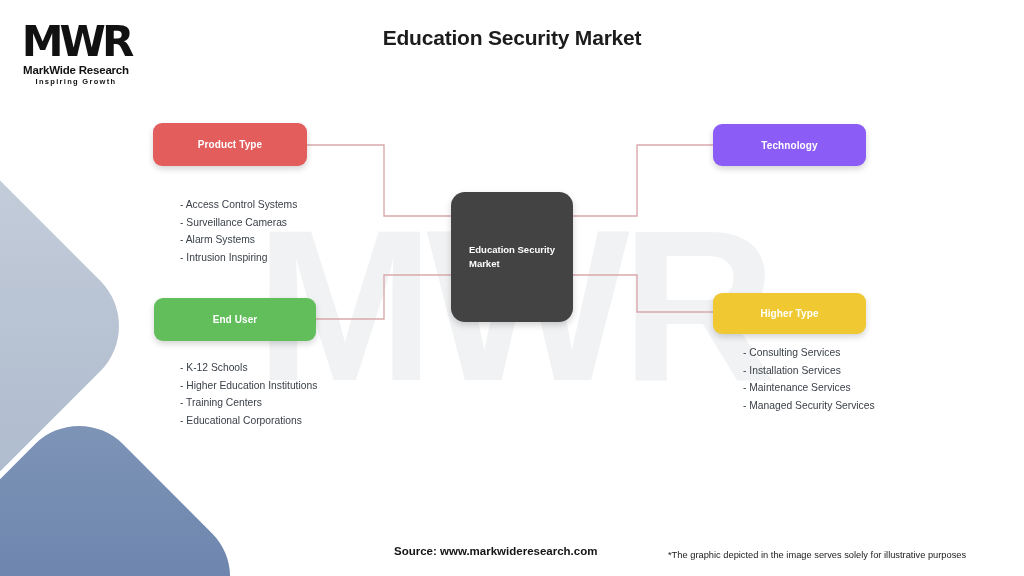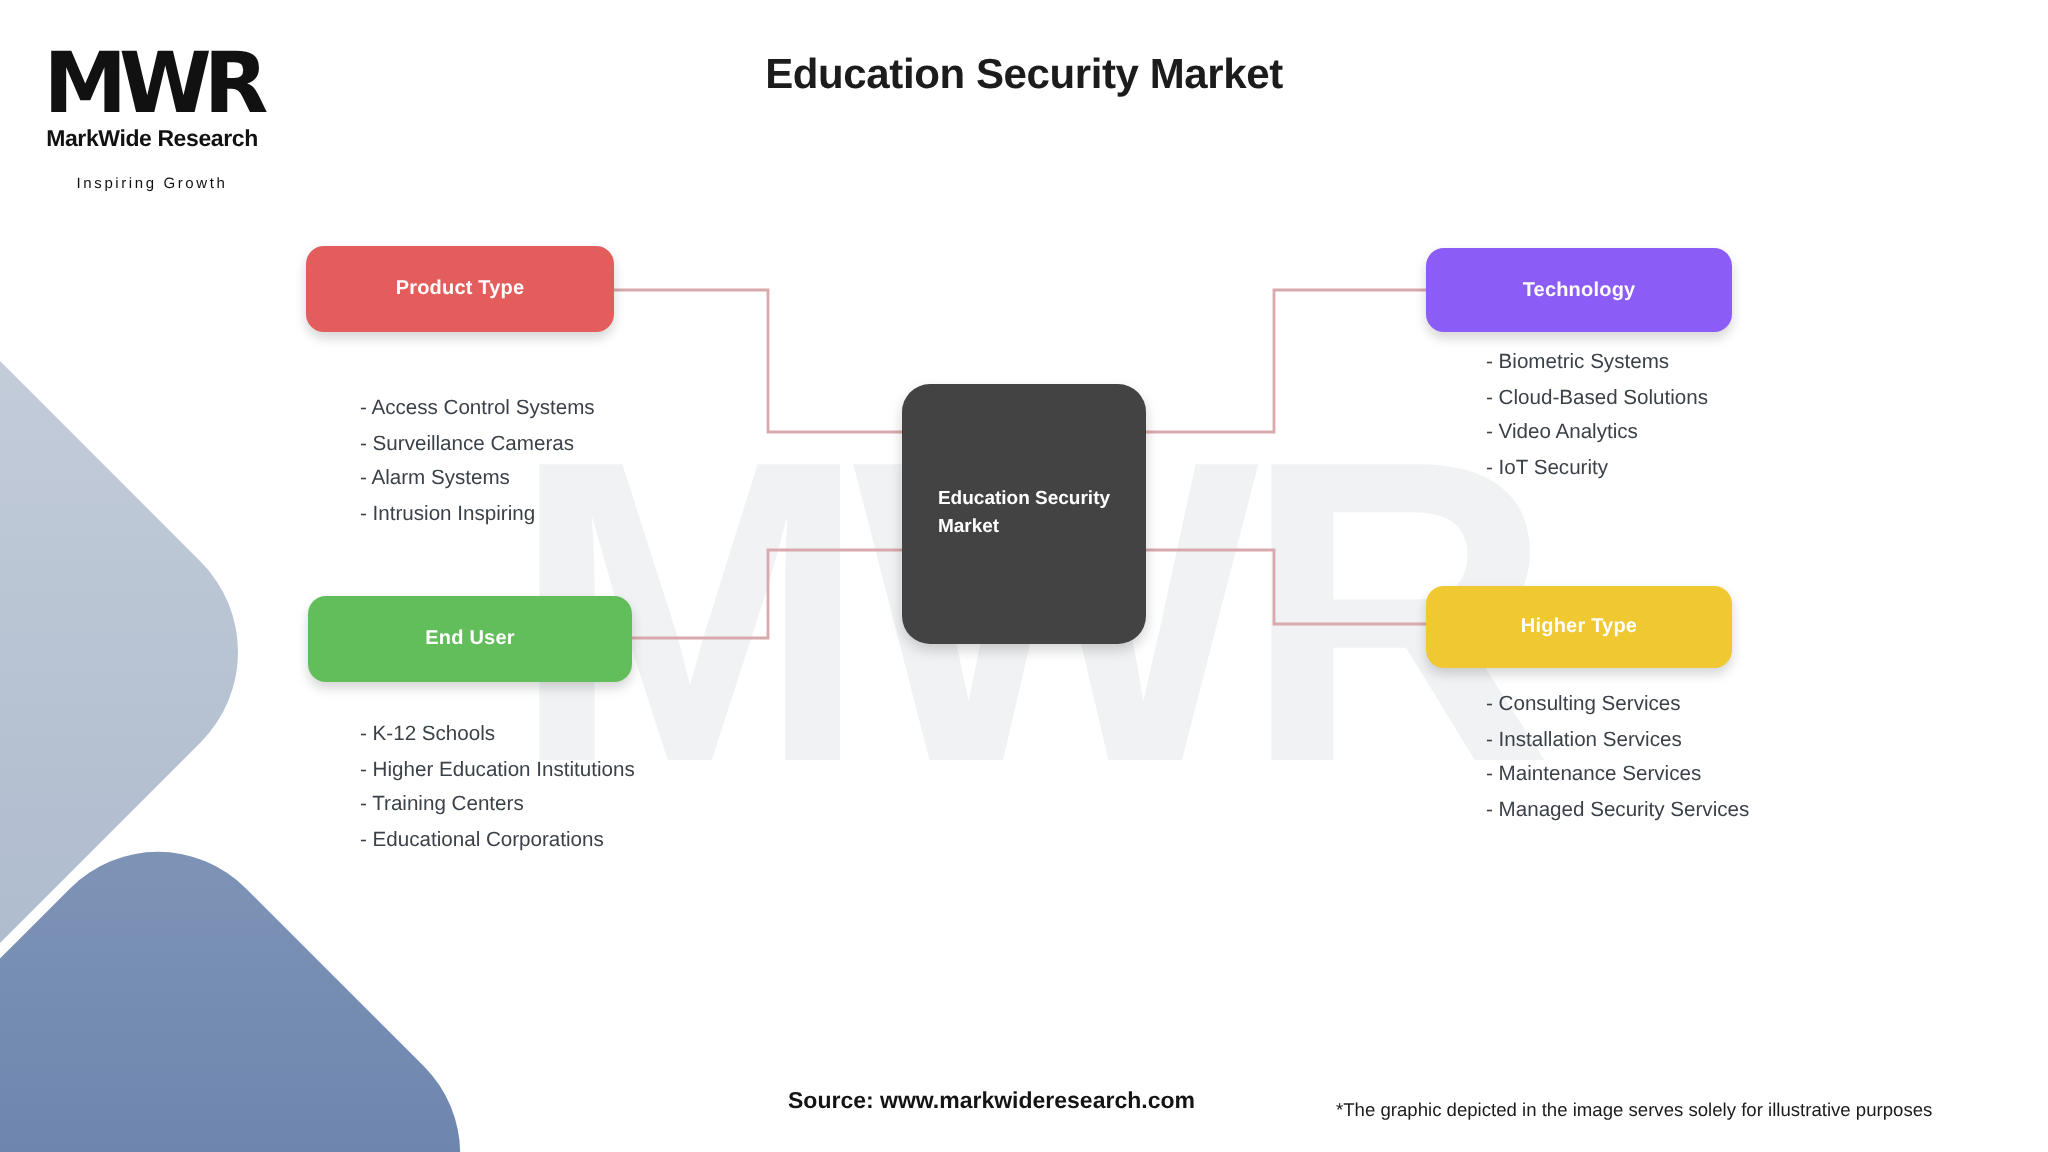--- a/index.html
+++ b/index.html
@@ -80,23 +80,23 @@
     font-family: "DejaVu Sans", sans-serif;
   }
   .logo-name {
     margin-top: 2px;
     font-size: 11.5px;
     font-weight: bold;
     letter-spacing: -0.2px;
     color: #111111;
   }
   .logo-tag {
-    margin-top: 11px;
+    margin-top: 1px;
     font-size: 7.5px;
-    font-weight: normal;
+    font-weight: bold;
     letter-spacing: 1.3px;
     color: #111111;
   }
 
   
   .title {
     position: absolute;
     left: 262px;
     top: 26px;
     width: 500px;
@@ -231,26 +231,20 @@
   <div class="items items-product">
     <div>- Access Control Systems</div>
     <div>- Surveillance Cameras</div>
     <div>- Alarm Systems</div>
     <div>- Intrusion Inspiring</div>
   </div>
 
   <div class="pill pill-tech">
     <span class="pill-label">Technology</span>
   </div>
-  <div class="items items-tech">
-    <div>- Biometric Systems</div>
-    <div>- Cloud-Based Solutions</div>
-    <div>- Video Analytics</div>
-    <div>- IoT Security</div>
-  </div>
 
   <div class="pill pill-enduser">
     <span class="pill-label">End User</span>
   </div>
   <div class="items items-enduser">
     <div>- K-12 Schools</div>
     <div>- Higher Education Institutions</div>
     <div>- Training Centers</div>
     <div>- Educational Corporations</div>
   </div>

